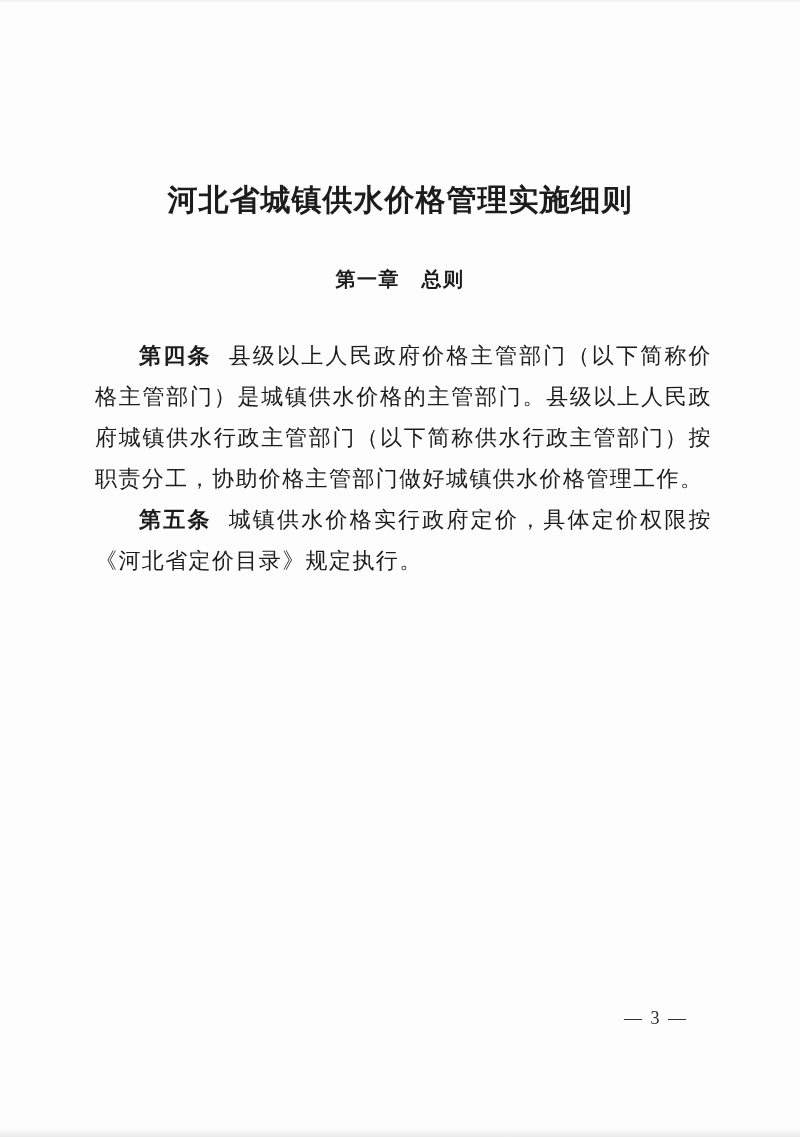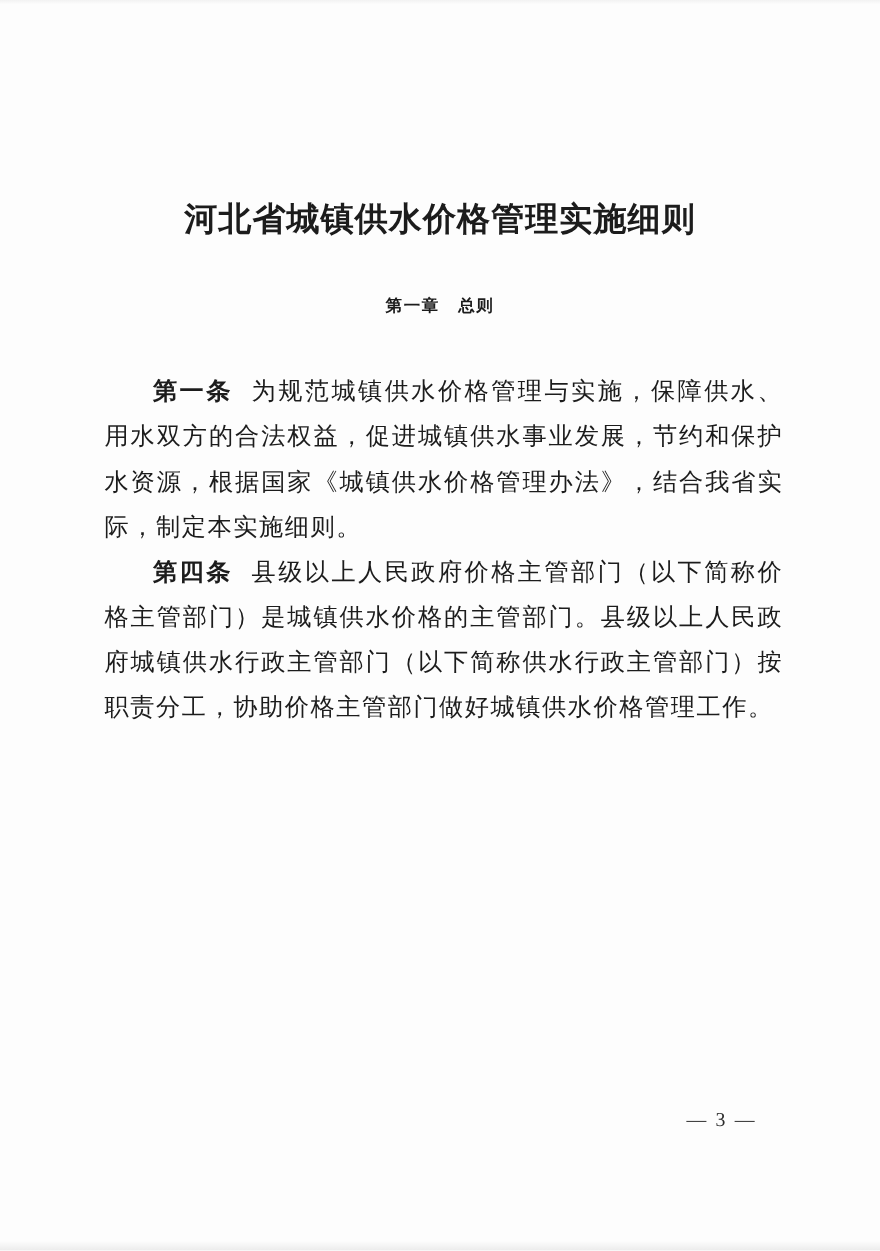--- a/index.html
+++ b/index.html
@@ -42,21 +42,21 @@
     text-align: center;
     font-size: 30px;
     line-height: 38px;
     font-weight: bold;
     letter-spacing: 1px;
     font-family: "Liberation Serif", "DejaVu Serif", serif;
   }
   .chapter-heading {
     margin-top: 46px;
     text-align: center;
-    font-size: 15px;
+    font-size: 20px;
     line-height: 28px;
     font-weight: 600;
     letter-spacing: 1.5px;
     font-family: "Liberation Sans", "DejaVu Sans", sans-serif;
   }
   .doc-body {
     margin: 42px 88px 0 95px; 
   }
   .article {
     margin: 0;
@@ -87,24 +87,24 @@
 <body>
 
 <div class="page">
 
   <h1 class="doc-title">河北省城镇供水价格管理实施细则</h1>
 
   <h2 class="chapter-heading">第一章　总则</h2>
 
   <div class="doc-body">
 
-    <p class="article"><span class="art-num">第一条</span><span>为规范城镇供水价格管理与实施，保障供水、用水双方的合法权益，促进城镇供水事业发展，节约和保护水资源，根据国家《城镇供水价格管理办法》，结合我省实际，制定本实施细则。</span></p>
 
 
 
     <p class="article"><span class="art-num">第四条</span><span>县级以上人民政府价格主管部门（以下简称价格主管部门）是城镇供水价格的主管部门。县级以上人民政府城镇供水行政主管部门（以下简称供水行政主管部门）按职责分工，协助价格主管部门做好城镇供水价格管理工作。</span></p>
 
+    <p class="article"><span class="art-num">第五条</span><span>城镇供水价格实行政府定价，具体定价权限按《河北省定价目录》规定执行。</span></p>
 
   </div>
 
   <div class="page-number">— 3 —</div>
 
 </div>
 
 </body></html>

